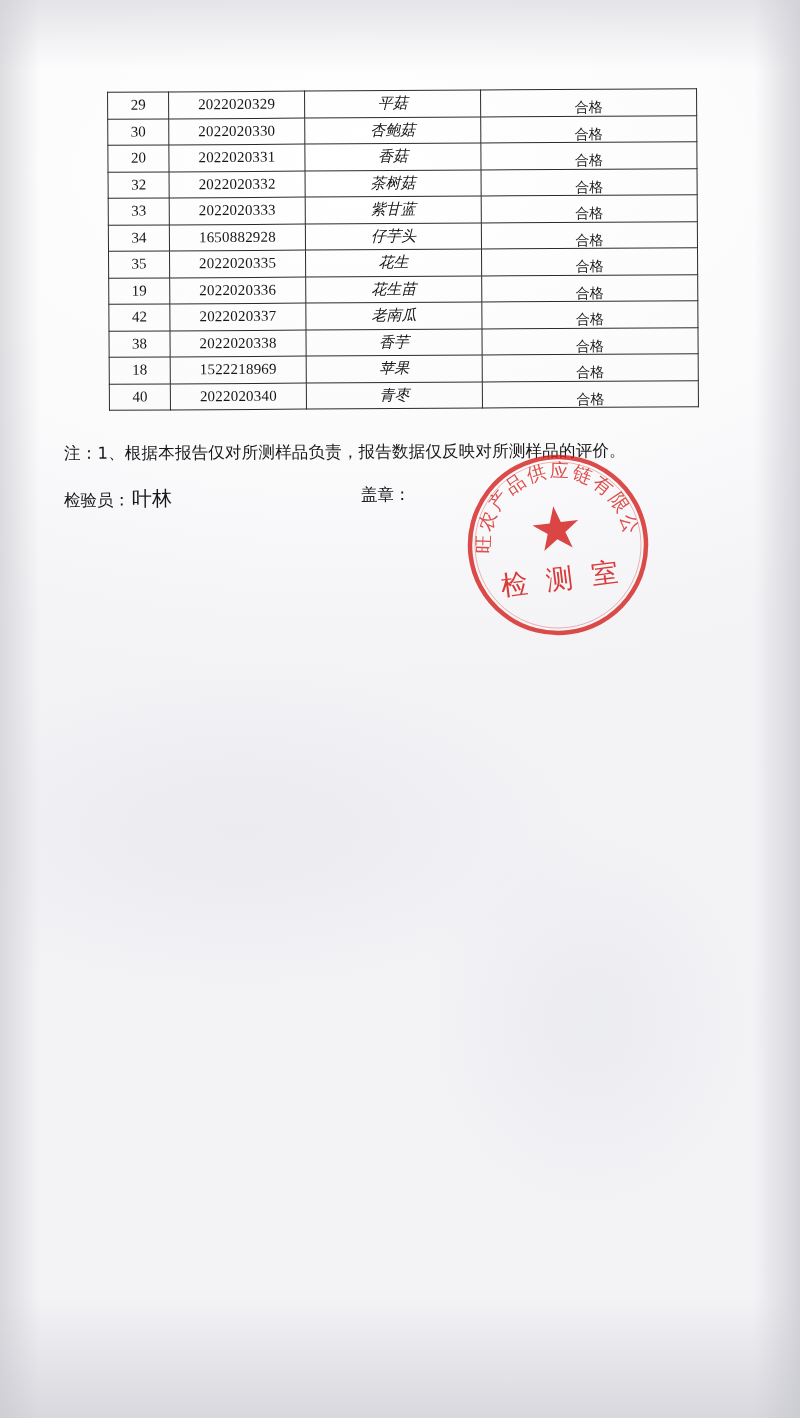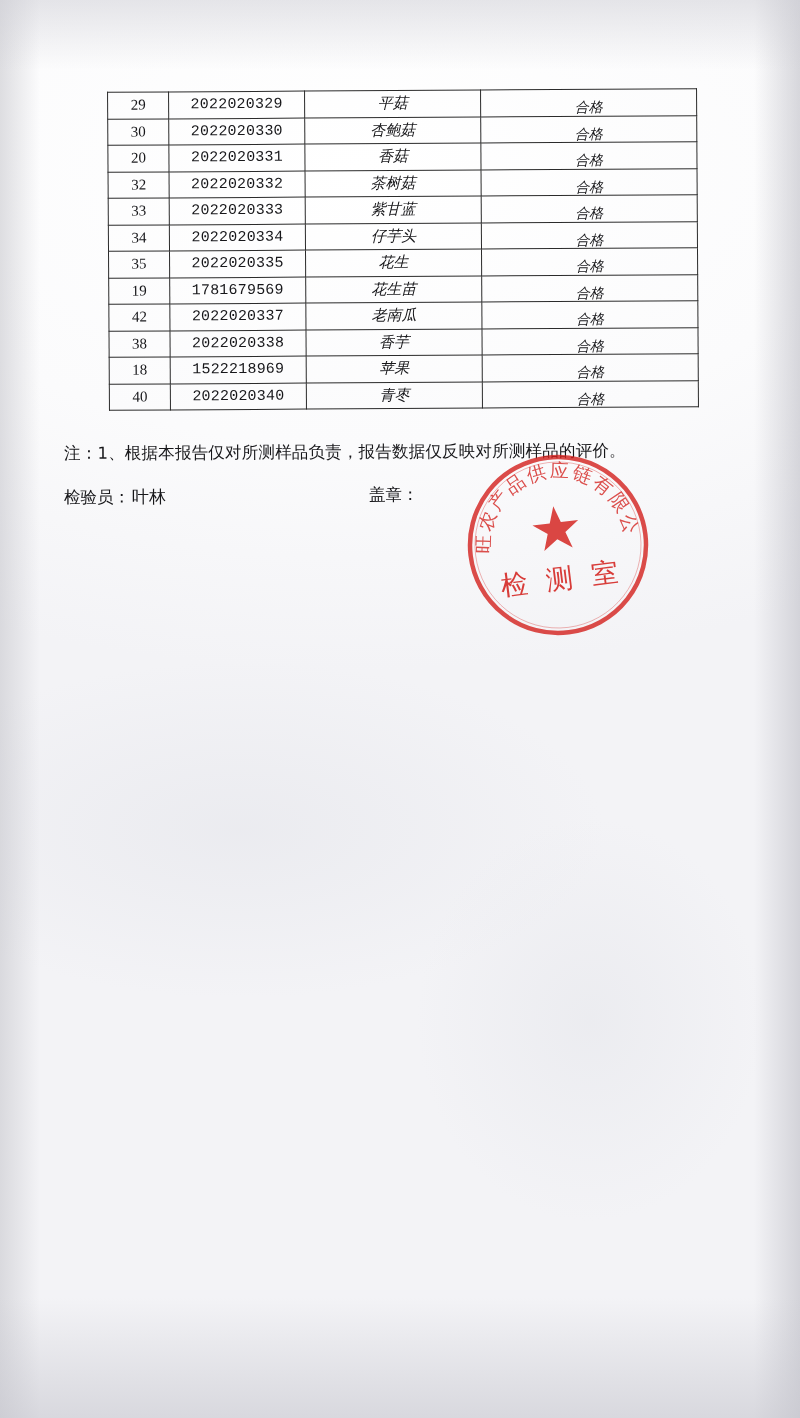--- a/index.html
+++ b/index.html
@@ -74,23 +74,23 @@
     border: 1px solid #2b2b2b;
     height: 25.5px;
     font-size: 15px;
     color: #17171a;
     text-align: center;
     vertical-align: middle;
     padding: 0;
     line-height: 1;
   }
   .col-no    { width: 60px; }
-  .col-code  { width: 135px; font-family: Liberation Mono, monospace; letter-spacing: 0.2px; }
+  .col-code  { width: 135px; font-family: Liberation Serif, serif; letter-spacing: 0.2px; }
   .col-name  { width: 175px; }
-  .col-res   { width: 215px; font-style: italic; }
+  .col-res   { width: 215px; }
   .cn { font-family: "DejaVu Sans", sans-serif; font-size: 15px; font-style: italic; }
   .result-cell {
     font-family: "DejaVu Sans", sans-serif;
     font-size: 14px;
     position: relative;
     top: 5px;
   }
 
   
   .note-line {
@@ -110,26 +110,26 @@
     top: 484px;
     width: 700px;
     font-family: "DejaVu Sans", sans-serif;
     font-size: 16.5px;
     color: #17171a;
     transform: rotate(-0.3deg);
   }
   .inspector-label { display: inline-block; }
   .inspector-name {
     display: inline-block;
-    font-size: 17px;
+    font-size: 20px;
     margin-left: 2px;
   }
   .seal-label {
     position: absolute;
-    left: 305px;
+    left: 297px;
     top: 0;
     font-size: 16.5px;
   }
 
   
   .seal {
     position: absolute;
     left: 465px;
     top: 452px;
     width: 186px;
@@ -171,33 +171,33 @@
         <td class="col-res"><span class="result-cell">合格</span></td>
       </tr>
       <tr>
         <td class="col-no">33</td>
         <td class="col-code">2022020333</td>
         <td class="col-name cn">紫甘蓝</td>
         <td class="col-res"><span class="result-cell">合格</span></td>
       </tr>
       <tr>
         <td class="col-no">34</td>
-        <td class="col-code">2022020334</td>
+        <td class="col-code">1650882928</td>
         <td class="col-name cn">仔芋头</td>
         <td class="col-res"><span class="result-cell">合格</span></td>
       </tr>
       <tr>
         <td class="col-no">35</td>
         <td class="col-code">2022020335</td>
         <td class="col-name cn">花生</td>
         <td class="col-res"><span class="result-cell">合格</span></td>
       </tr>
       <tr>
         <td class="col-no">19</td>
-        <td class="col-code">1781679569</td>
+        <td class="col-code">2022020336</td>
         <td class="col-name cn">花生苗</td>
         <td class="col-res"><span class="result-cell">合格</span></td>
       </tr>
       <tr>
         <td class="col-no">42</td>
         <td class="col-code">2022020337</td>
         <td class="col-name cn">老南瓜</td>
         <td class="col-res"><span class="result-cell">合格</span></td>
       </tr>
       <tr>

